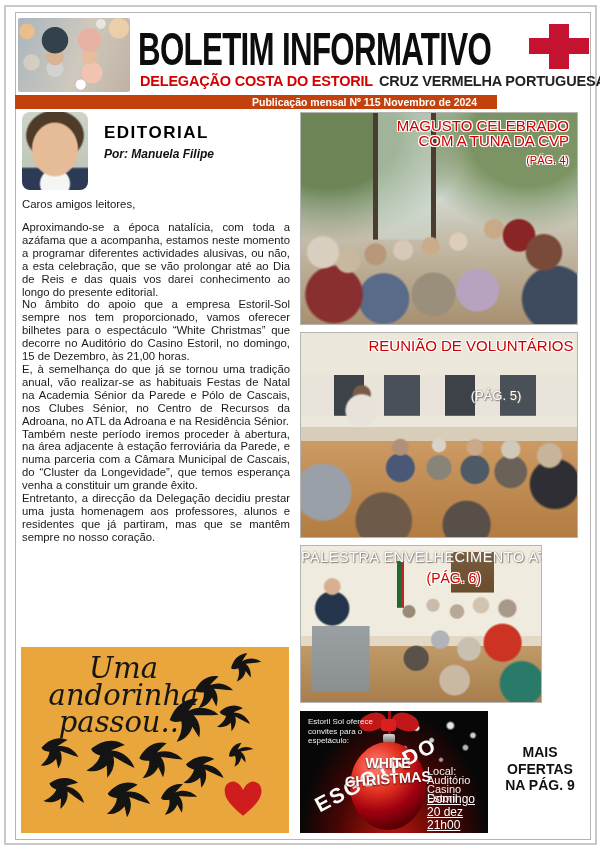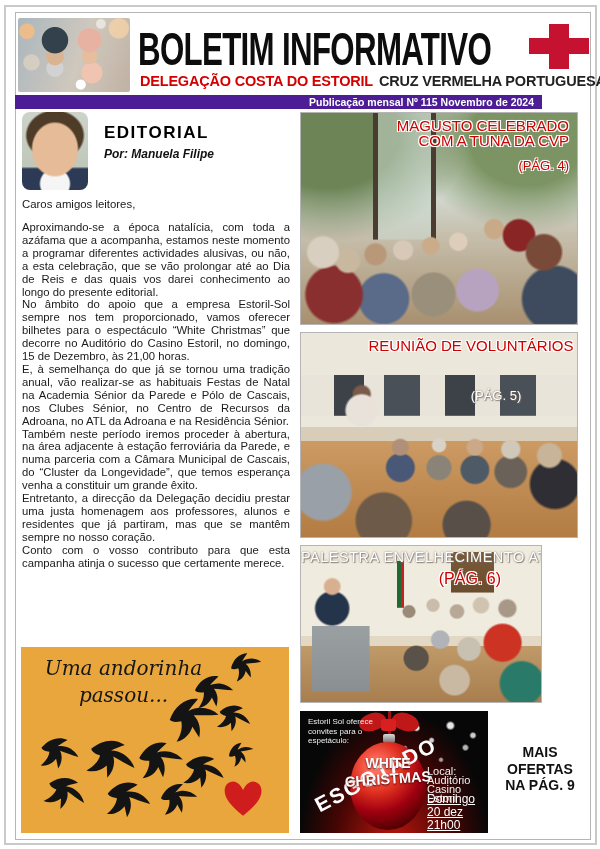--- a/index.html
+++ b/index.html
@@ -27,22 +27,22 @@
       radial-gradient(circle at 56% 90%, #ffffff 0 5%, transparent 6%),
       linear-gradient(110deg, #aab6be, #cfc8bd 55%, #c0b2a4);}
   .main-title{left:138px;top:22px;width:380px;font-size:46px;font-weight:bold;color:#0d0d0d;
     letter-spacing:-1px;white-space:nowrap;transform:scaleX(0.68);transform-origin:left top;}
   .red-cross{left:529px;top:24px;width:60px;height:45px;}
   .red-cross::before{content:"";position:absolute;left:20px;top:0;width:20px;height:45px;background:#c41230;}
   .red-cross::after{content:"";position:absolute;left:0;top:14px;width:60px;height:16px;background:#c41230;}
   .subtitle{left:140px;top:73px;width:450px;font-size:14.5px;font-weight:bold;white-space:nowrap;letter-spacing:-0.2px;}
   .subtitle .red{color:#d40000;margin-right:6px;}
   .subtitle .blk{color:#222222;}
-  .issue-bar{left:15px;top:95px;width:527px;height:14px;background:#4c1d95;color:#ffffff;
-    font-size:10.5px;font-weight:bold;text-align:right;line-height:14px;padding-right:8px;box-sizing:border-box;}
+  .issue-bar{left:15px;top:95px;width:482px;height:14px;background:#c2410c;color:#ffffff;
+    font-size:10.5px;font-weight:bold;text-align:right;line-height:14px;padding-right:20px;box-sizing:border-box;}
 
   
   .author-photo{left:22px;top:112px;width:66px;height:78px;border-radius:8px;
     background:
       radial-gradient(24px 28px at 50% 48%, #e6bb97 0 92%, transparent 100%),
       radial-gradient(30px 26px at 50% 30%, #4e3b28 0 92%, transparent 100%),
       radial-gradient(16px 16px at 50% 92%, #f5f5f5 0 88%, transparent 100%),
       linear-gradient(transparent 70%, #2c3a56 73%),
       linear-gradient(#cdd3c9, #b9c2b4);}
   .editorial-heading{left:104px;top:123px;font-size:17px;font-weight:bold;letter-spacing:1.5px;color:#000;}
@@ -115,31 +115,31 @@
       linear-gradient(#9aa0a2 0 2%, #8a9092 100%),
       linear-gradient(#7a5c3a, #6a4c2e),
       linear-gradient(#f0ebdf 0 58%, #e2d8c4 58% 64%, #c09a69 64%, #a87e4e 100%);
     background-size:auto,auto,100% 30%,auto,auto,auto,auto,auto,auto,auto,auto,auto,auto,auto,24% 42%,18% 26%,100% 100%;
     background-position:0 0,0 0,0 14%,0 0,0 0,0 0,0 0,0 0,0 0,0 0,0 0,0 0,0 0,0 0,6% 88%,76% 5%,0 0;}
 
   .headline{position:absolute;font-weight:normal;white-space:nowrap;}
   .red-outline{color:#cc0000;text-shadow:-1px -1px 0 #fff,1px -1px 0 #fff,-1px 1px 0 #fff,1px 1px 0 #fff,0 0 2px #fff;}
   .white-outline{color:#ffffff;text-shadow:0 0 2px rgba(120,110,100,.9),1px 1px 1px rgba(120,110,100,.8);}
   .hl1{top:6px;right:8px;text-align:right;font-size:15px;line-height:14.5px;}
-  .hl1 .pag{font-size:13px;margin-top:11px;}
+  .hl1 .pag{font-size:11px;margin-top:5px;}
   .hl2{top:4px;left:0;width:100%;text-align:center;font-size:15px;margin-left:32px;}
   .hl2-pag{top:19px;left:150px;width:90px;text-align:center;font-size:13px;margin-top:36px;}
   .hl3{top:3px;left:0;width:100%;text-align:center;font-size:14.5px;letter-spacing:.5px;}
-  .hl3-pag{top:24px;right:40px;font-size:16px;}
+  .hl3-pag{top:24px;right:60px;font-size:14px;}
 
   
   .swallow-box{left:21px;top:647px;width:268px;height:186px;overflow:hidden;}
   .script-lines{position:absolute;left:10px;top:8px;width:185px;text-align:center;
     font-family:"DejaVu Serif","Liberation Serif",serif;font-style:italic;
-    font-size:20px;line-height:27px;color:#161616;}
+    font-size:29px;line-height:27px;color:#161616;}
   .swallow-svg{position:absolute;left:0;top:0;}
 
   
   .wc-box{left:300px;top:711px;width:188px;height:122px;overflow:hidden;
     background:
       radial-gradient(circle at 62% 14%, rgba(255,255,255,.95) 0 1.2%, transparent 2.4%),
       radial-gradient(circle at 70% 24%, rgba(255,255,255,.8) 0 1%, transparent 2%),
       radial-gradient(circle at 80% 12%, rgba(255,255,255,.9) 0 1.4%, transparent 2.6%),
       radial-gradient(circle at 88% 30%, rgba(255,255,255,.7) 0 1%, transparent 2%),
       radial-gradient(circle at 75% 40%, rgba(255,255,255,.6) 0 .8%, transparent 1.8%),
@@ -188,21 +188,20 @@
   <div class="abs author-photo"></div>
   <div class="abs editorial-heading">EDITORIAL</div>
   <div class="abs editorial-byline">Por: Manuela Filipe</div>
   <div class="abs greeting">Caros amigos leitores,</div>
   <div class="abs body-text">
     <p>Aproximando-se a época natalícia, com toda a azáfama que a acompanha, estamos neste momento a programar diferentes actividades alusivas, ou não, a esta celebração, que se vão prolongar até ao Dia de Reis e das quais vos darei conhecimento ao longo do presente editorial.</p>
     <p>No âmbito do apoio que a empresa Estoril-Sol sempre nos tem proporcionado, vamos oferecer bilhetes para o espectáculo “White Christmas” que decorre no Auditório do Casino Estoril, no domingo, 15 de Dezembro, às 21,00 horas.</p>
     <p>E, à semelhança do que já se tornou uma tradição anual, vão realizar-se as habituais Festas de Natal na Academia Sénior da Parede e Pólo de Cascais, nos Clubes Sénior, no Centro de Recursos da Adroana, no ATL da Adroana e na Residência Sénior.</p>
     <p>Também neste período iremos proceder à abertura, na área adjacente à estação ferroviária da Parede, e numa parceria com a Câmara Municipal de Cascais, do “Cluster da Longevidade”, que temos esperança venha a constituir um grande êxito.</p>
     <p>Entretanto, a direcção da Delegação decidiu prestar uma justa homenagem aos professores, alunos e residentes que já partiram, mas que se mantêm sempre no nosso coração.</p>
-    <p>Conto com o vosso contributo para que esta campanha atinja o sucesso que certamente merece.</p>
   </div>
 
   <div class="abs photo photo1">
     <div class="headline red-outline hl1">
       <div>MAGUSTO CELEBRADO</div>
       <div>COM A TUNA DA CVP</div>
       <div class="pag">(PÁG. 4)</div>
     </div>
   </div>
 

